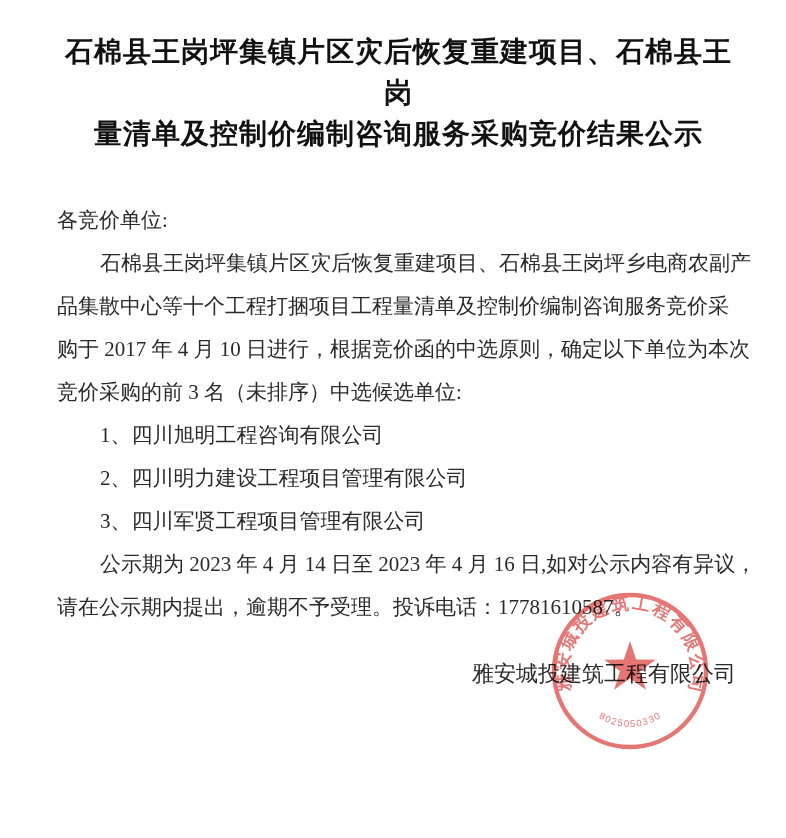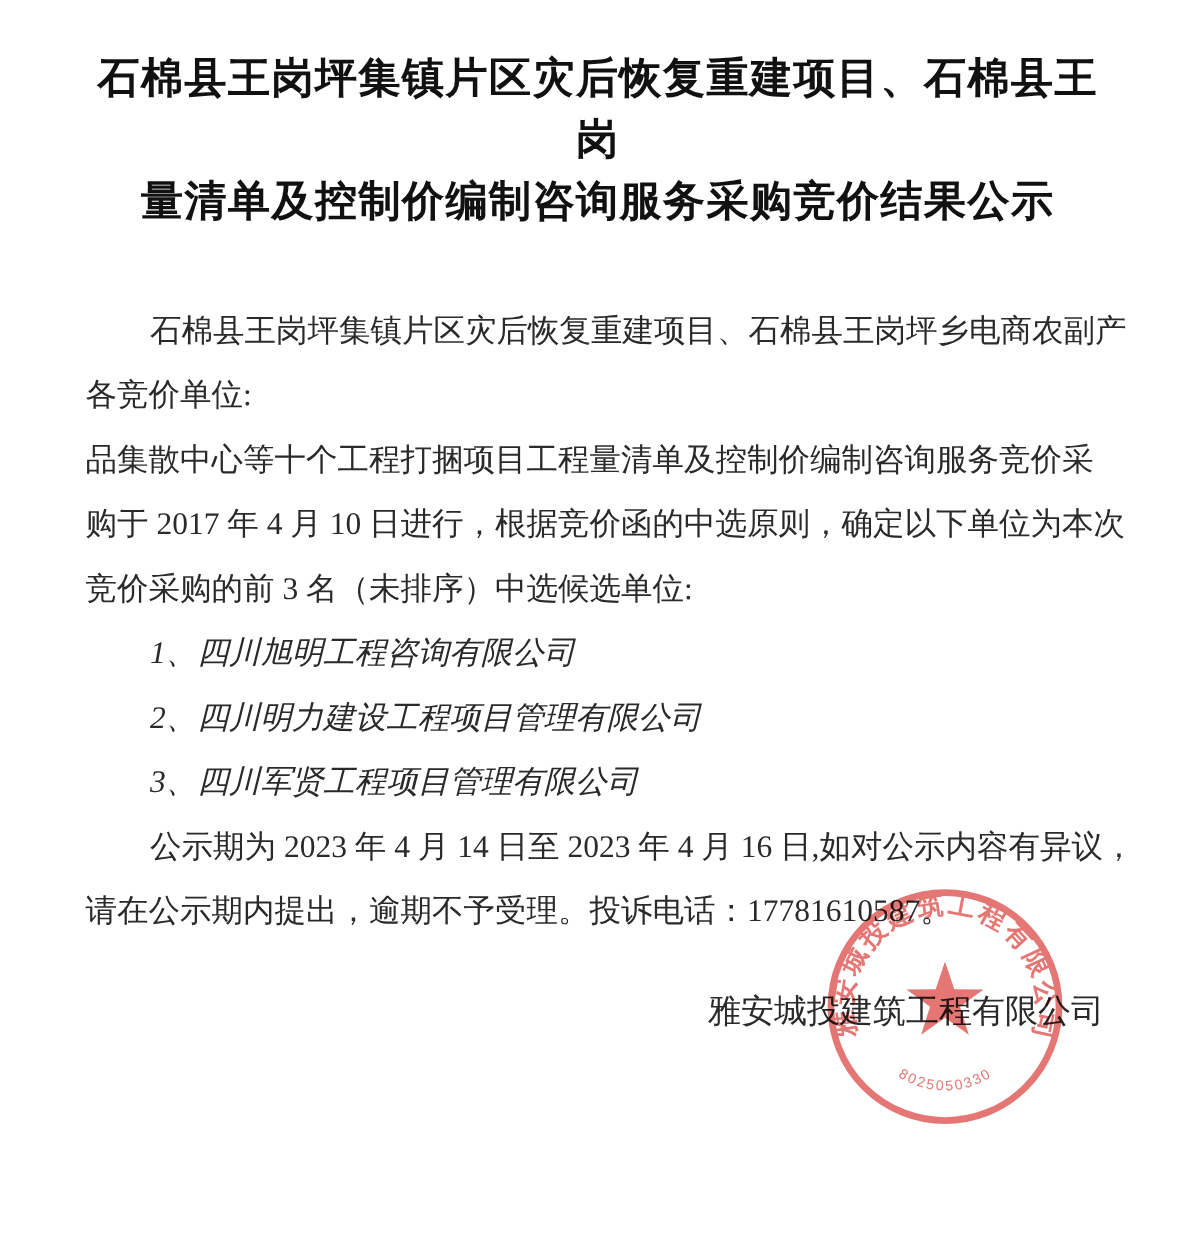--- a/index.html
+++ b/index.html
@@ -36,21 +36,20 @@
     color: #2a2a2a;
   }
   .doc-body .line {
     white-space: pre;
   }
   .indent {
     text-indent: 43px;
   }
   .list-indent {
     padding-left: 43px;
-    font-style: italic;
   }
   .signature {
     margin-top: 24px;
     text-align: right;
     padding-right: 4px;
     font-size: 22px;
     line-height: 42px;
     color: #2a2a2a;
   }
   .signature .line {
@@ -83,23 +82,23 @@
 
 <div class="page">
   <div class="content">
 
     <div class="doc-title">
       <div class="line">石棉县王岗坪集镇片区灾后恢复重建项目、石棉县王岗</div>
       <div class="line">量清单及控制价编制咨询服务采购竞价结果公示</div>
     </div>
 
     <div class="doc-body">
+      <div class="line">各竞价单位:</div>
+
       <div class="line indent">石棉县王岗坪集镇片区灾后恢复重建项目、石棉县王岗坪乡电商农副产</div>
-
-      <div class="line">各竞价单位:</div>
       <div class="line">品集散中心等十个工程打捆项目工程量清单及控制价编制咨询服务竞价采</div>
       <div class="line">购于 2017 年 4 月 10 日进行，根据竞价函的中选原则，确定以下单位为本次</div>
       <div class="line">竞价采购的前 3 名（未排序）中选候选单位:</div>
 
       <div class="line list-indent">1、四川旭明工程咨询有限公司</div>
       <div class="line list-indent">2、四川明力建设工程项目管理有限公司</div>
       <div class="line list-indent">3、四川军贤工程项目管理有限公司</div>
 
       <div class="line indent">公示期为 2023 年 4 月 14 日至 2023 年 4 月 16 日,如对公示内容有异议，</div>
       <div class="line">请在公示期内提出，逾期不予受理。投诉电话：17781610587。</div>

